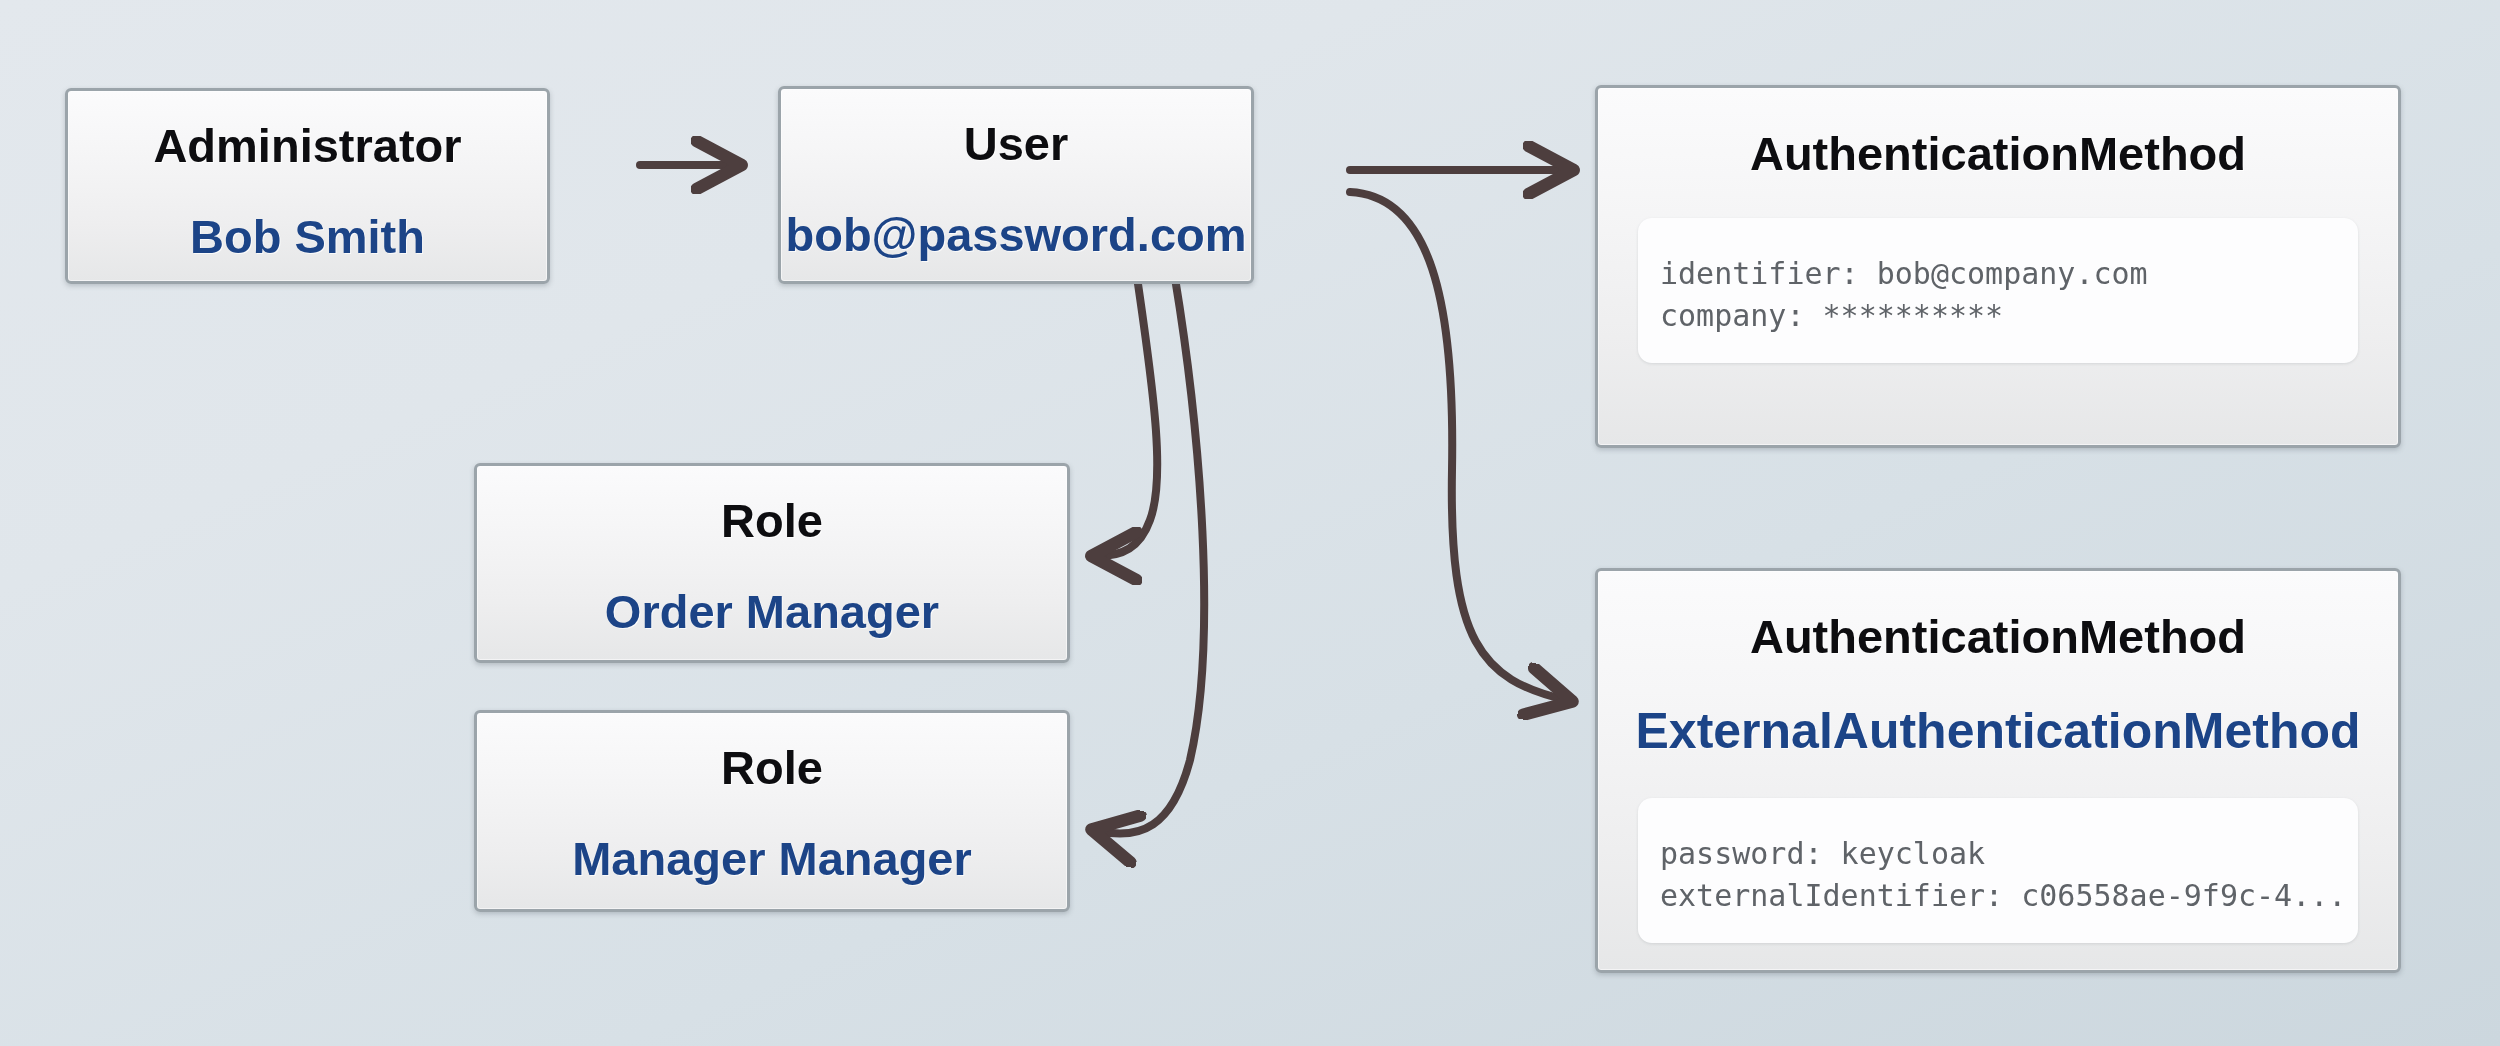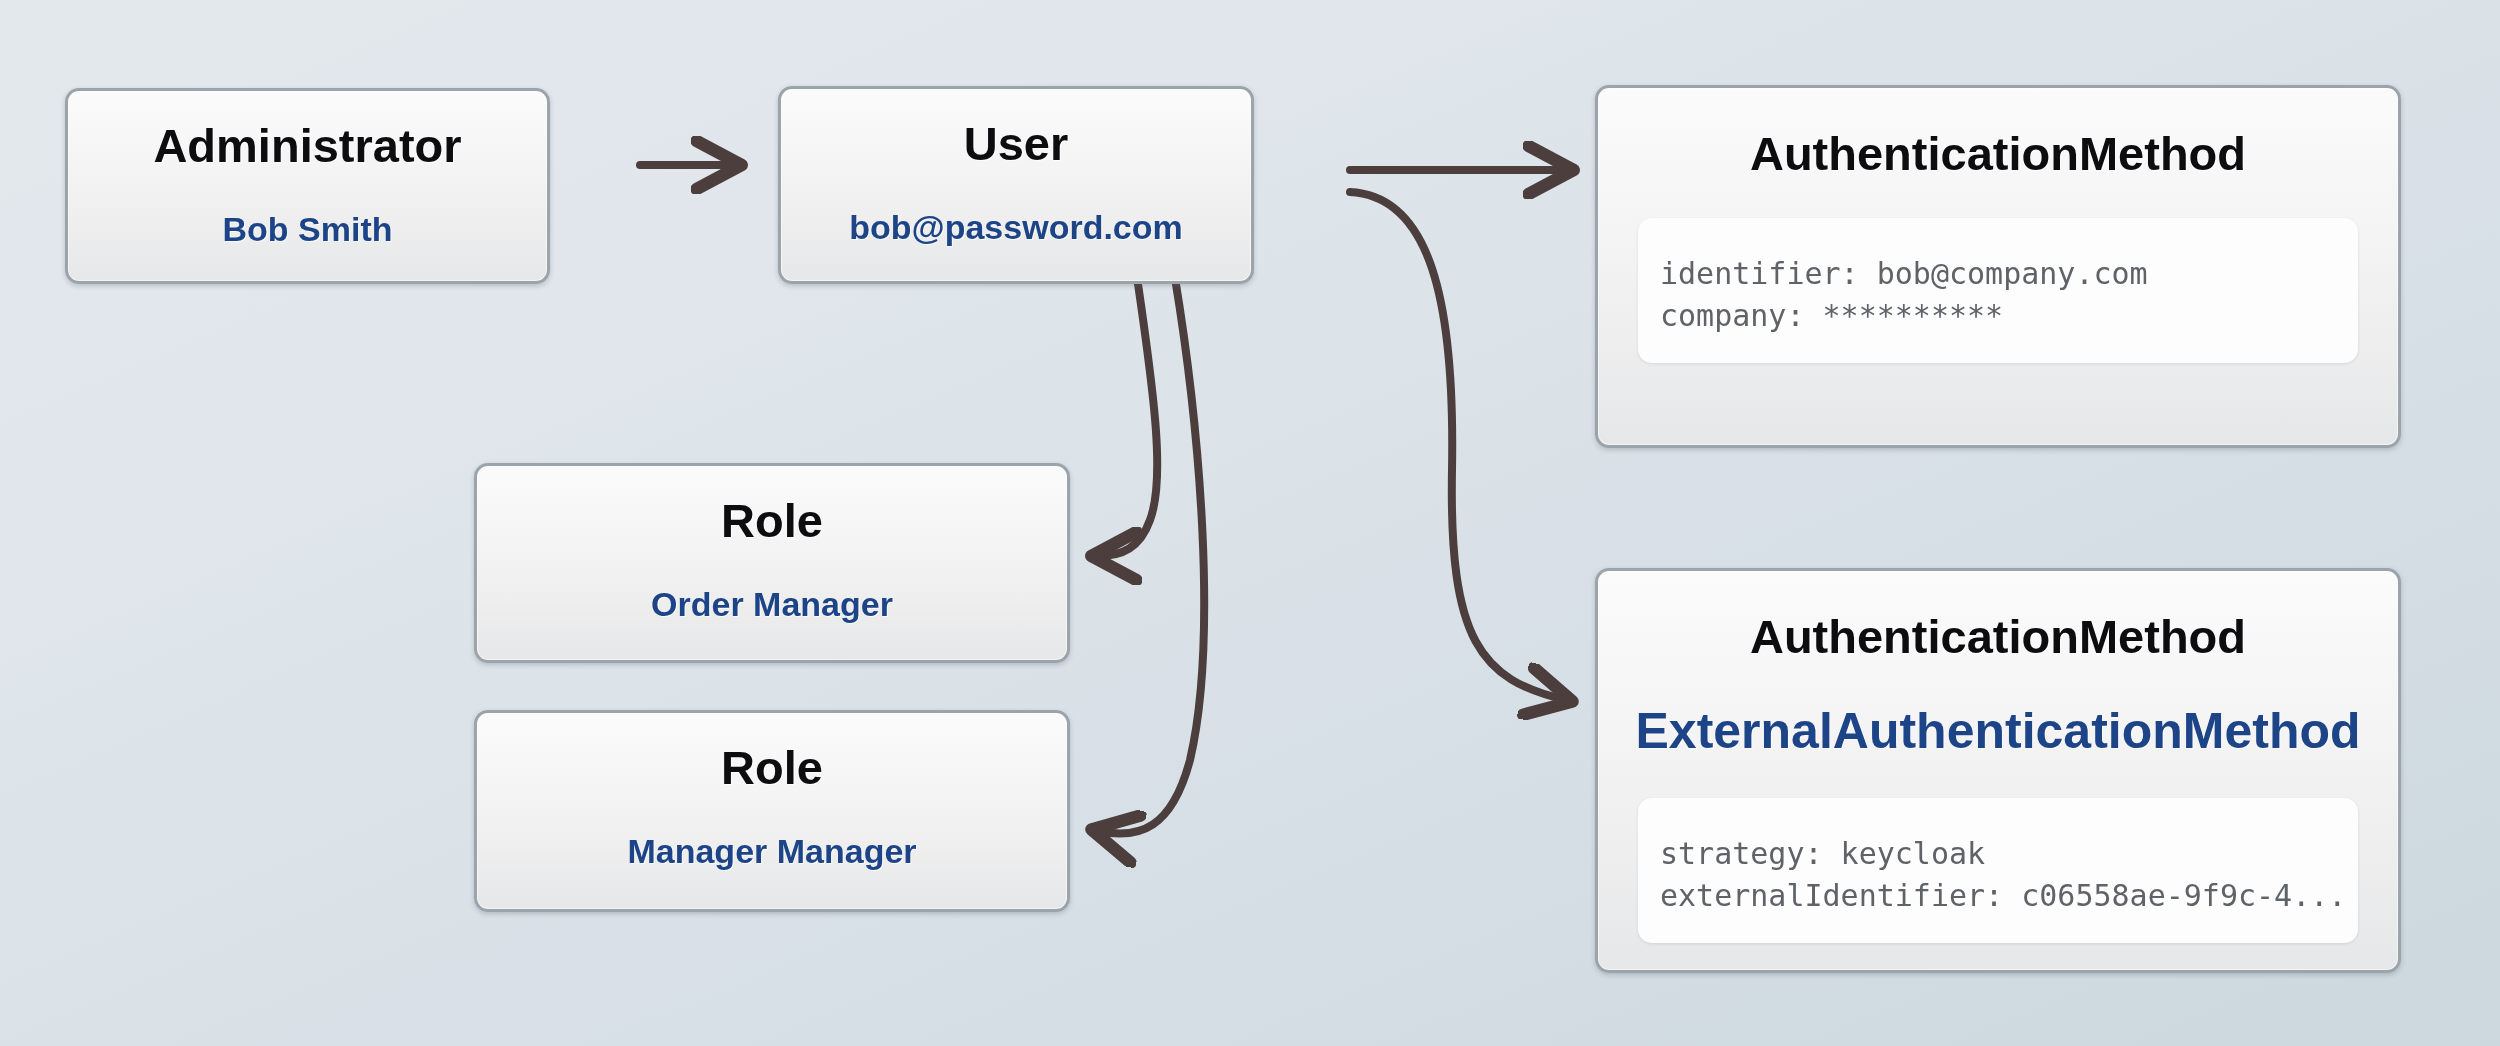--- a/index.html
+++ b/index.html
@@ -20,21 +20,21 @@
     position: absolute;
     left: 0; top: 0;
     width: 2500px;
     height: 1046px;
     pointer-events: none;
   }
   .node {
     position: absolute;
     box-sizing: border-box;
     border: 3px solid #9ba4aa;
-    border-radius: 14px;
+    border-radius: 6px;
     background: linear-gradient(180deg, #fbfbfc 0%, #f6f6f7 30%, #eeeeef 70%, #e6e7e8 100%);
     box-shadow: 0 2px 5px rgba(90,100,110,0.30), 0 0 0 1px rgba(255,255,255,0.55) inset;
     display: flex;
     flex-direction: column;
     align-items: center;
   }
   .node-type {
     color: #0d0d10;
     font-weight: bold;
     text-shadow: 1px 1px 0 rgba(255,255,255,0.85);
@@ -45,21 +45,21 @@
   .node-title {
     color: #1c4487;
     font-weight: bold;
     text-align: center;
     line-height: 1.05;
     white-space: nowrap;
     text-shadow: 1px 1px 0 rgba(255,255,255,0.75);
   }
   
   .simple .node-type  { font-size: 47px; margin-top: 30px; }
-  .simple .node-title { font-size: 34px; margin-top: 42px; }
+  .simple .node-title { font-size: 47px; margin-top: 42px; }
 
   
   .detail .node-type  { font-size: 47px; margin-top: 41px; }
   .detail .node-title { font-size: 50px; margin-top: 44px; }
   .props {
     margin-top: 40px;
     width: calc(100% - 80px);
     background: #fdfdfe;
     border-radius: 14px;
     padding: 35px 22px 26px 22px;
@@ -136,18 +136,18 @@
     <div class="props">
       <div class="prop-line">identifier: bob@company.com</div>
       <div class="prop-line">company: **********</div>
     </div>
   </div>
 
   <div class="node detail" id="node-auth-external">
     <div class="node-type">AuthenticationMethod</div>
     <div class="node-title">ExternalAuthenticationMethod</div>
     <div class="props">
-      <div class="prop-line">strategy: keycloak</div>
+      <div class="prop-line">password: keycloak</div>
       <div class="prop-line">externalIdentifier: c06558ae-9f9c-4...</div>
     </div>
   </div>
 
 </div>
 
 </body></html>

